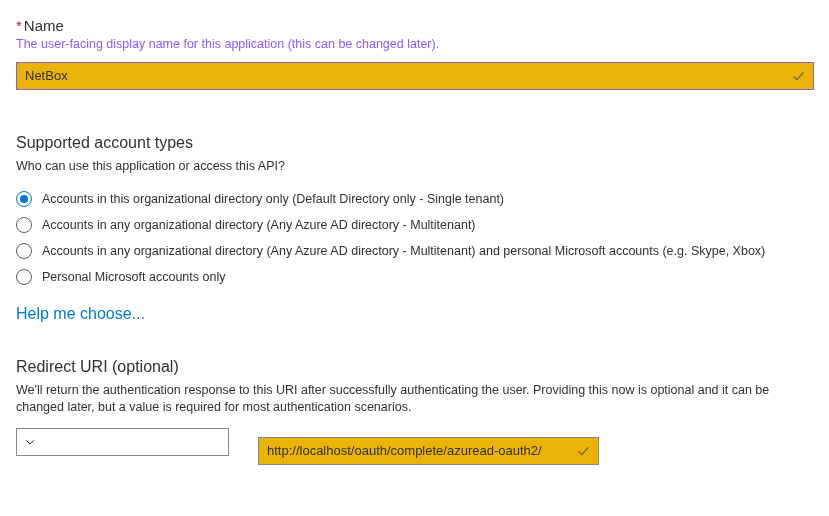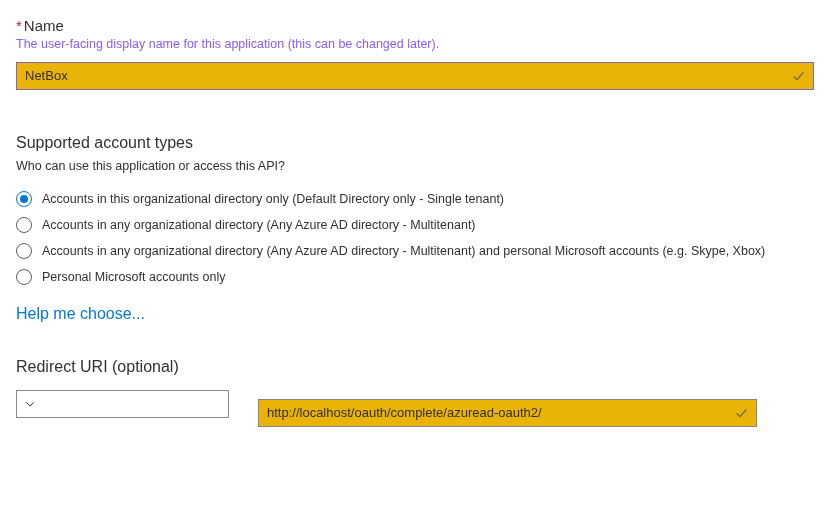--- a/index.html
+++ b/index.html
@@ -171,21 +171,21 @@
     flex: 1 1 auto;
   }
   .chevron {
     width: 10px;
     height: 10px;
     flex: 0 0 auto;
   }
   .chevron svg { display: block; }
 
   .uri-wrap {
-    width: 499px;
+    width: 341px;
     margin-left: 29px;
   }
 </style>
 </head>
 <body>
 
 <div class="page">
 
   <div>
     <div class="field-label">
@@ -223,20 +223,21 @@
         <span class="radio"></span>
         <span class="radio-label">Personal Microsoft accounts only</span>
       </div>
     </div>
 
     <a class="help-link" href="#">Help me choose...</a>
   </div>
 
   <div>
     <div class="section-title sec-redirect">Redirect URI (optional)</div>
+    <div class="sub-desc">We'll return the authentication response to this URI after successfully authenticating the user. Providing this now is optional and it can be changed later, but a value is required for most authentication scenarios.</div>
 
     <div class="redirect-row">
       <div class="select-wrap">
         <span class="chevron">
           <svg viewBox="0 0 12 12" width="10" height="10" aria-hidden="true">
             <polyline points="1.5,4 6,8.5 10.5,4" fill="none" stroke="#323130" stroke-width="1.2"></polyline>
           </svg>
         </span>
       </div>
 

